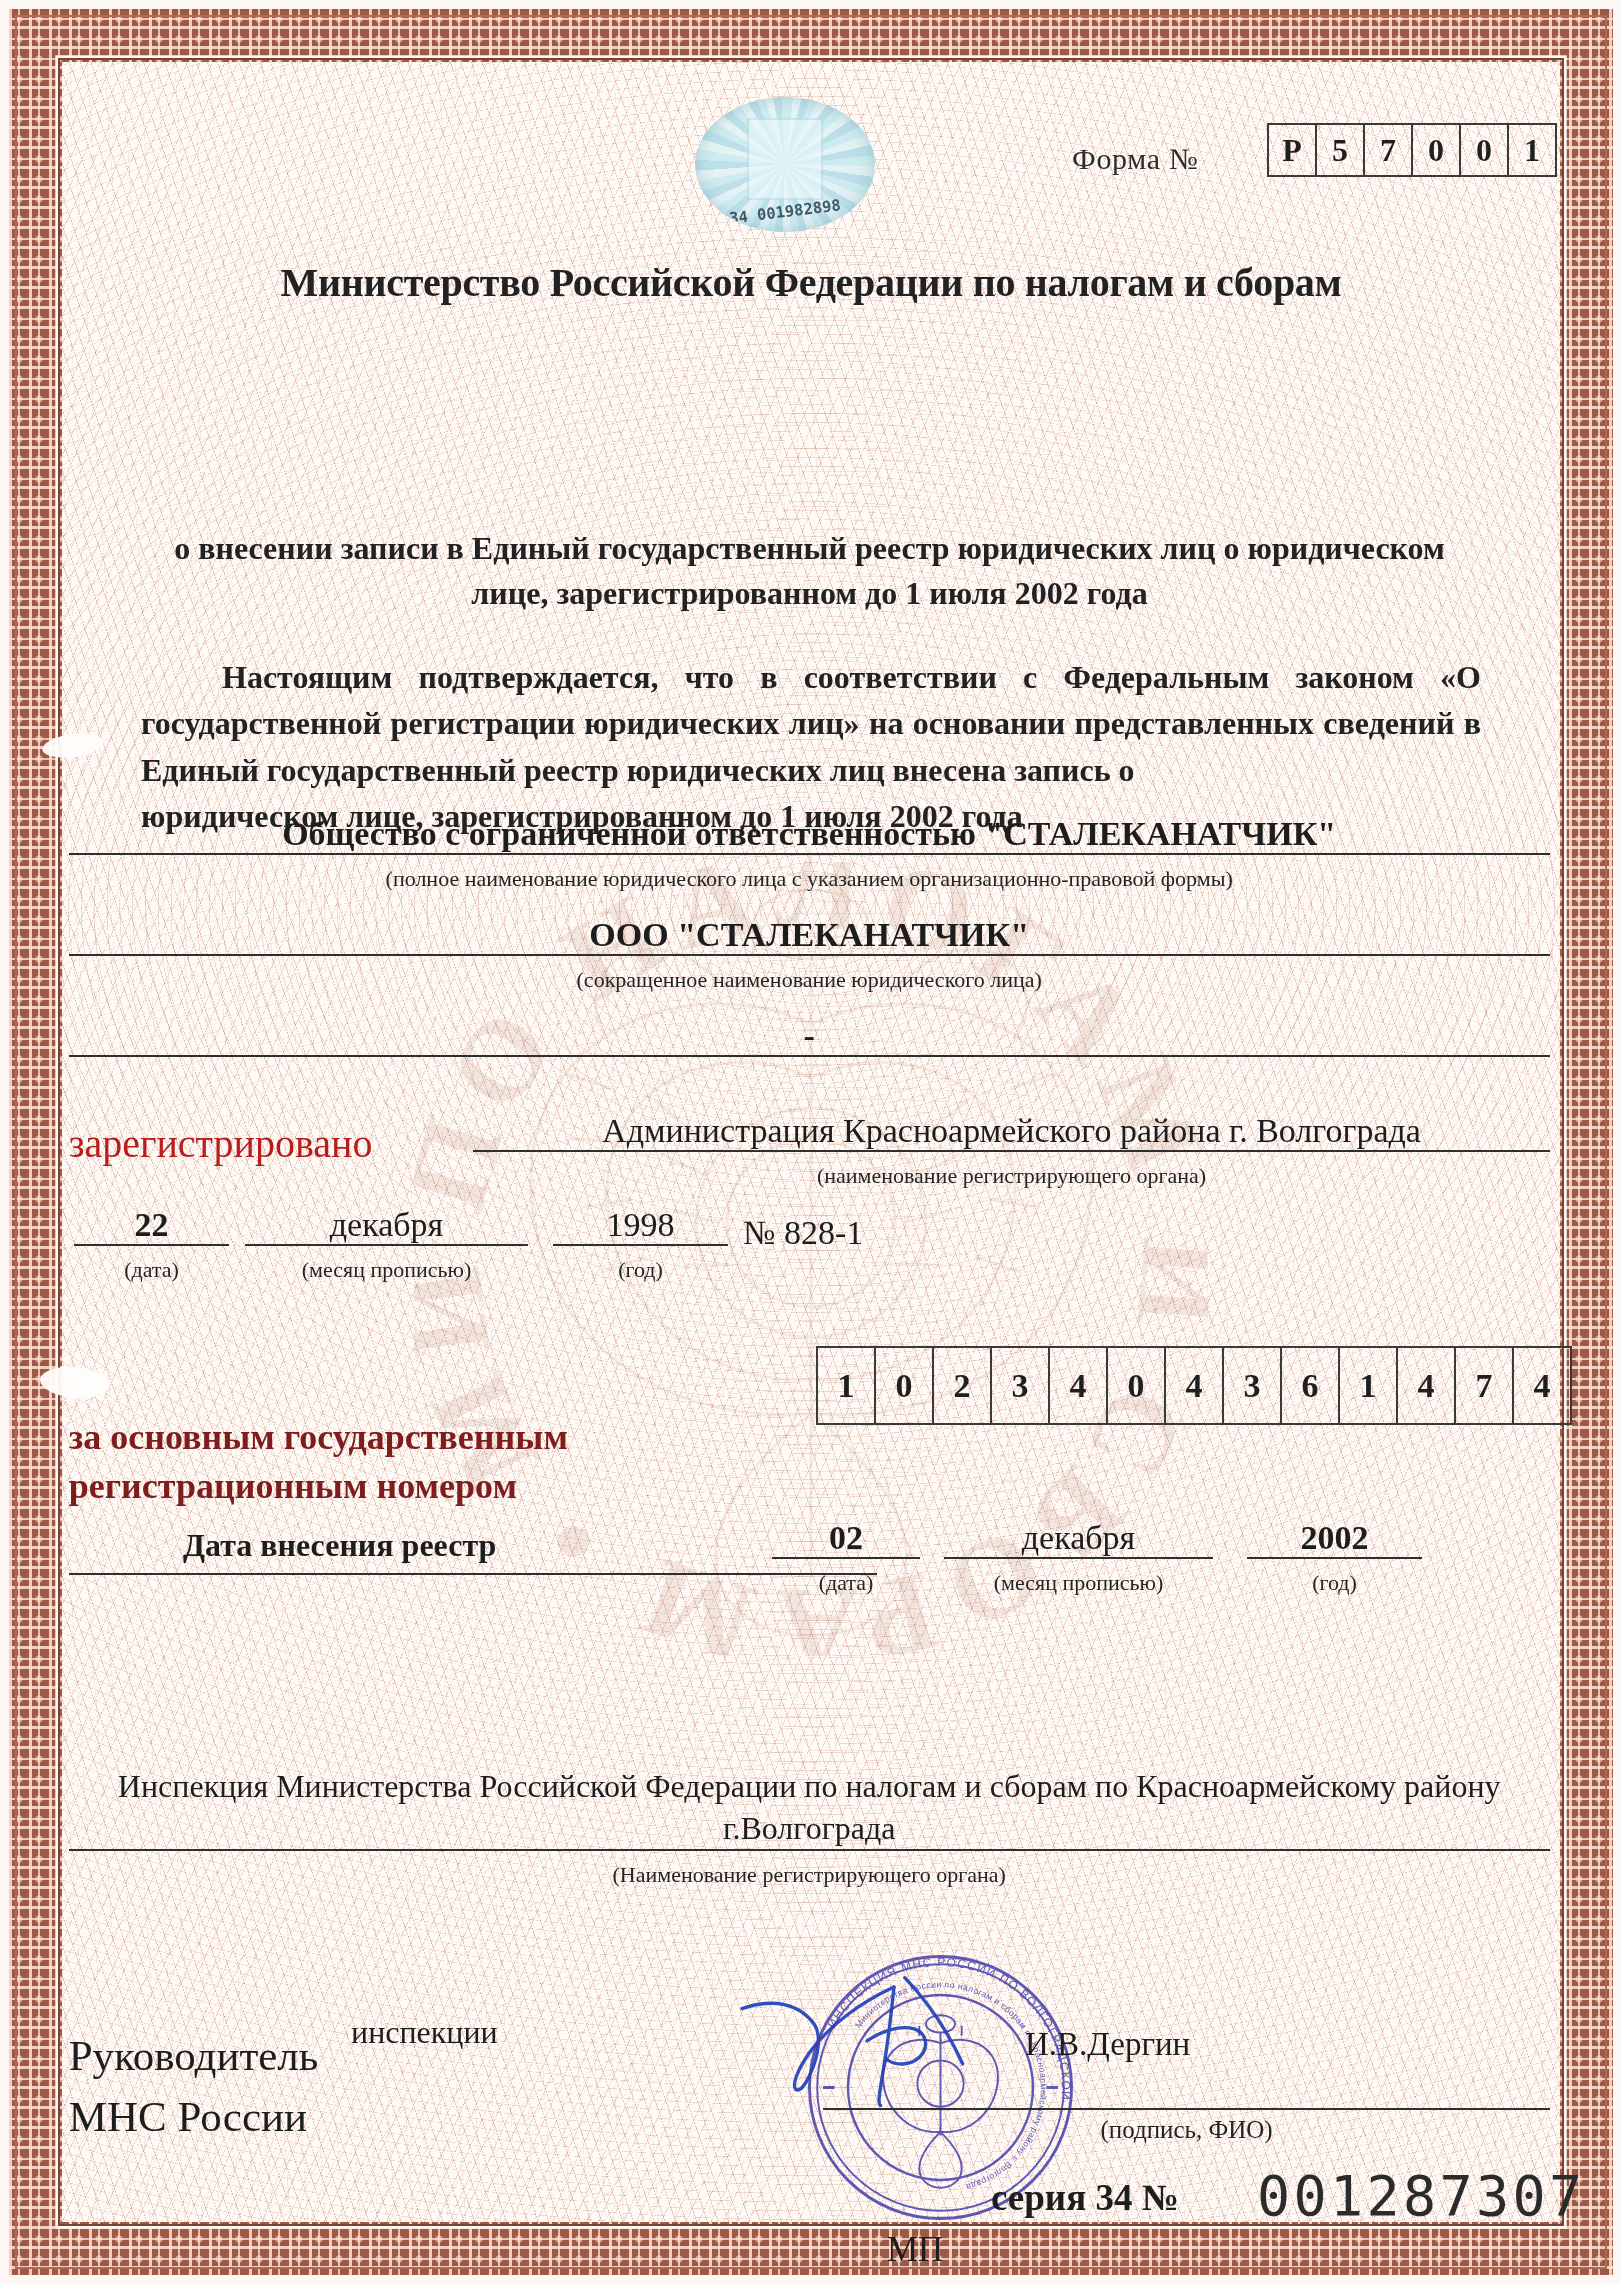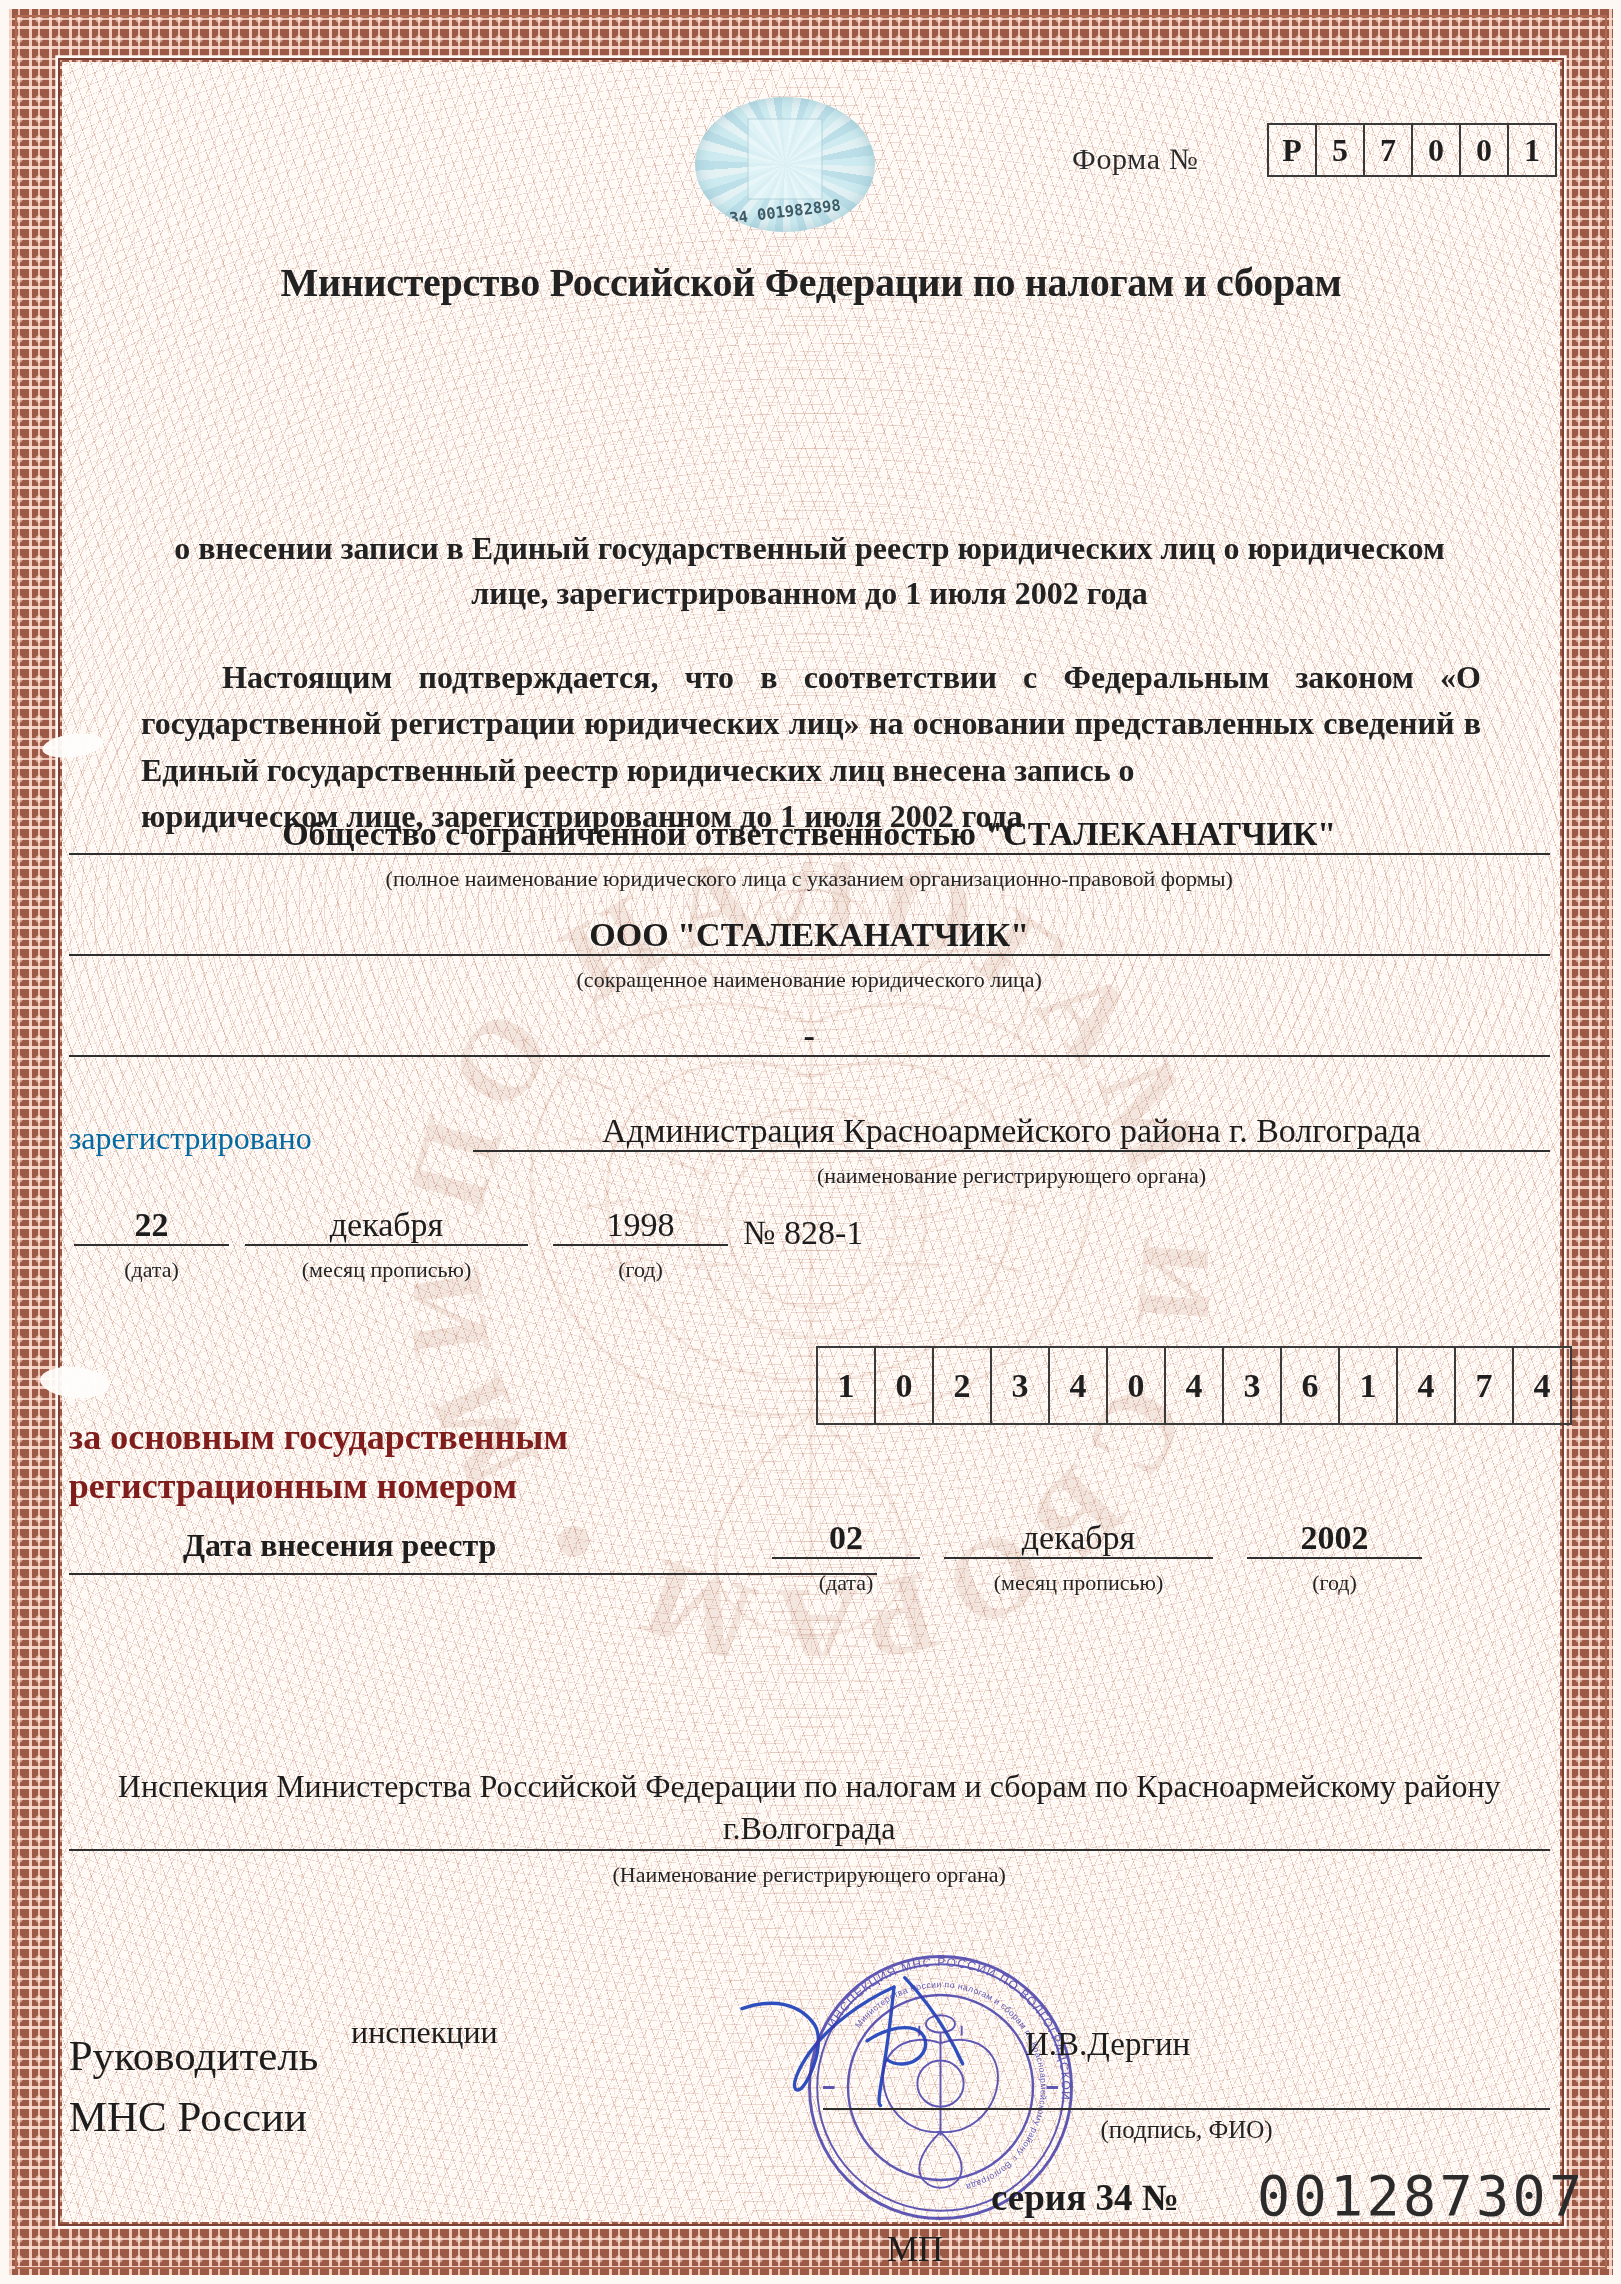--- a/index.html
+++ b/index.html
@@ -266,22 +266,22 @@
   .f-shortname { top: 854px; left: 6.7px;  width: 1481px; }
   .f-shortname .value { font-size: 34px; }
   .f-brandname { top: 955px; left: 6.7px;  width: 1481px; }
   .f-brandname .value { font-size: 34px; }
 
   
   .reg-label {
     position: absolute;
     top: 1058px;
     left: 6.7px;
-    font-size: 32px;
-    color: #0369a1;
+    font-size: 40px;
+    color: #b91c1c;
   }
   .f-regauth { top: 1050px; left: 411px; width: 1077px; }
   .f-regauth .value { font-size: 34px; font-weight: normal; }
 
   
   .f-day   { top: 1144px; left: 12px;  width: 155px; }
   .f-day .value { font-size: 34px; }
   .f-month { top: 1144px; left: 183px; width: 283px; }
   .f-month .value { font-size: 34px; font-weight: normal; }
   .f-year  { top: 1144px; left: 491px; width: 175px; }

